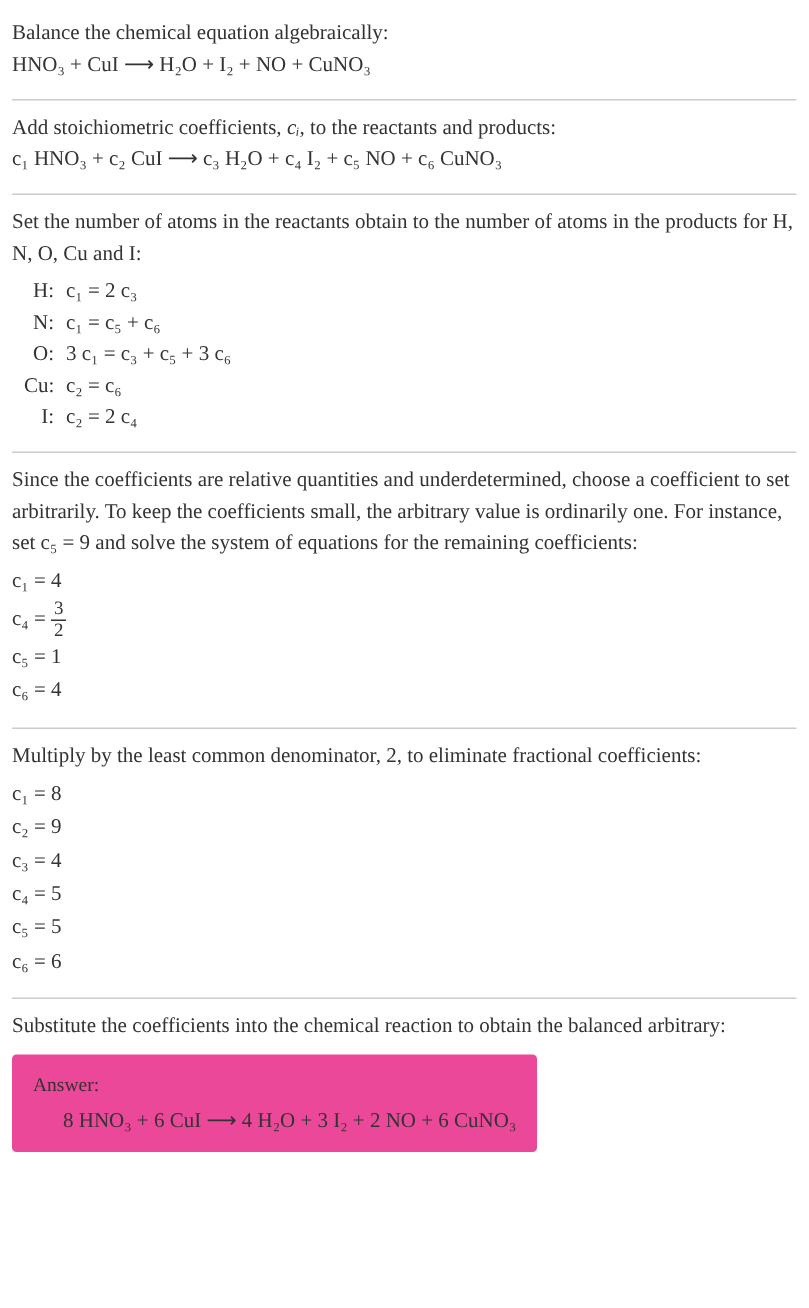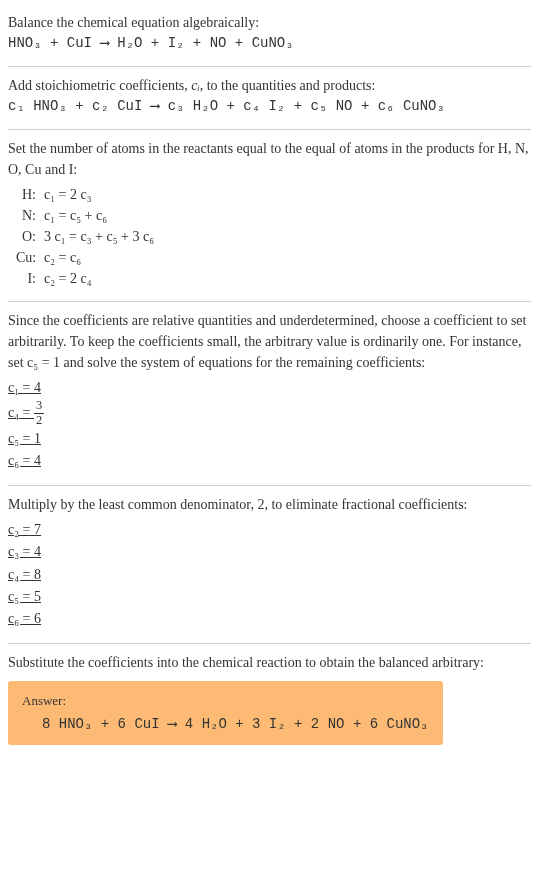--- a/index.html
+++ b/index.html
@@ -17,21 +17,21 @@
       line-height: 1.5;
     }
     .section {
       padding: 4px 0 8px 0;
     }
     .divider {
       border-top: 1px solid #ccc;
       margin: 4px 0;
     }
     .equation {
-      font-family: Liberation Mono, monospace;
+      font-family: Liberation Serif, serif;
     }
     .balance-table {
       margin-top: 4px;
       margin-left: 8px;
     }
     .balance-row {
       display: flex;
       align-items: baseline;
     }
     .balance-label {
@@ -40,40 +40,39 @@
       padding-right: 8px;
     }
     .balance-eq {
       flex: 1;
     }
     .coeff-list {
       margin-top: 4px;
     }
     .coeff-line {
       line-height: 1.6;
-      text-decoration: underline;
     }
     .frac {
       display: inline-block;
       vertical-align: middle;
       text-align: center;
       font-size: 0.9em;
       line-height: 1.1;
     }
     .frac-num {
       display: block;
       border-bottom: 1px solid #333;
       padding: 0 2px;
     }
     .frac-den {
       display: block;
       padding: 0 2px;
     }
     .answer-box {
-      background: #fdba74;
+      background: #ec4899;
       border-radius: 3px;
       padding: 10px 14px;
       margin-top: 8px;
       display: inline-block;
     }
     .answer-label {
       font-size: 13px;
       margin-bottom: 4px;
     }
     .answer-eq {
@@ -87,29 +86,29 @@
 
 <div class="section">
   <div>Balance the chemical equation algebraically:</div>
   <div class="equation">HNO₃ + CuI  ⟶  H₂O + I₂ + NO + CuNO₃</div>
 </div>
 
 <div class="divider"></div>
 
 <div class="section">
   <div>
-    <span>Add stoichiometric coefficients, </span><i class="var">cᵢ</i><span>, to the quantities and products:</span>
+    <span>Add stoichiometric coefficients, </span><i class="var">cᵢ</i><span>, to the reactants and products:</span>
   </div>
   <div class="equation">c₁ HNO₃ + c₂ CuI  ⟶  c₃ H₂O + c₄ I₂ + c₅ NO + c₆ CuNO₃</div>
 </div>
 
 <div class="divider"></div>
 
 <div class="section">
-  <div>Set the number of atoms in the reactants equal to the equal of atoms in the products for H, N, O, Cu and I:</div>
+  <div>Set the number of atoms in the reactants obtain to the number of atoms in the products for H, N, O, Cu and I:</div>
   <div class="balance-table">
     <div class="balance-row">
       <div class="balance-label">H:</div>
       <div class="balance-eq">c₁ = 2 c₃</div>
     </div>
     <div class="balance-row">
       <div class="balance-label">N:</div>
       <div class="balance-eq">c₁ = c₅ + c₆</div>
     </div>
     <div class="balance-row">
@@ -123,39 +122,40 @@
     <div class="balance-row">
       <div class="balance-label">I:</div>
       <div class="balance-eq">c₂ = 2 c₄</div>
     </div>
   </div>
 </div>
 
 <div class="divider"></div>
 
 <div class="section">
-  <div>Since the coefficients are relative quantities and underdetermined, choose a coefficient to set arbitrarily. To keep the coefficients small, the arbitrary value is ordinarily one. For instance, set c₅ = 1 and solve the system of equations for the remaining coefficients:</div>
+  <div>Since the coefficients are relative quantities and underdetermined, choose a coefficient to set arbitrarily. To keep the coefficients small, the arbitrary value is ordinarily one. For instance, set c₅ = 9 and solve the system of equations for the remaining coefficients:</div>
   <div class="coeff-list">
     <div class="coeff-line">c₁ = 4</div>
     <div class="coeff-line">
       <span>c₄ = </span><span class="frac"><span class="frac-num">3</span><span class="frac-den">2</span></span>
     </div>
     <div class="coeff-line">c₅ = 1</div>
     <div class="coeff-line">c₆ = 4</div>
   </div>
 </div>
 
 <div class="divider"></div>
 
 <div class="section">
   <div>Multiply by the least common denominator, 2, to eliminate fractional coefficients:</div>
   <div class="coeff-list">
-    <div class="coeff-line">c₂ = 7</div>
+    <div class="coeff-line">c₁ = 8</div>
+    <div class="coeff-line">c₂ = 9</div>
     <div class="coeff-line">c₃ = 4</div>
-    <div class="coeff-line">c₄ = 8</div>
+    <div class="coeff-line">c₄ = 5</div>
     <div class="coeff-line">c₅ = 5</div>
     <div class="coeff-line">c₆ = 6</div>
   </div>
 </div>
 
 <div class="divider"></div>
 
 <div class="section">
   <div>Substitute the coefficients into the chemical reaction to obtain the balanced arbitrary:</div>
   <div class="answer-box">

